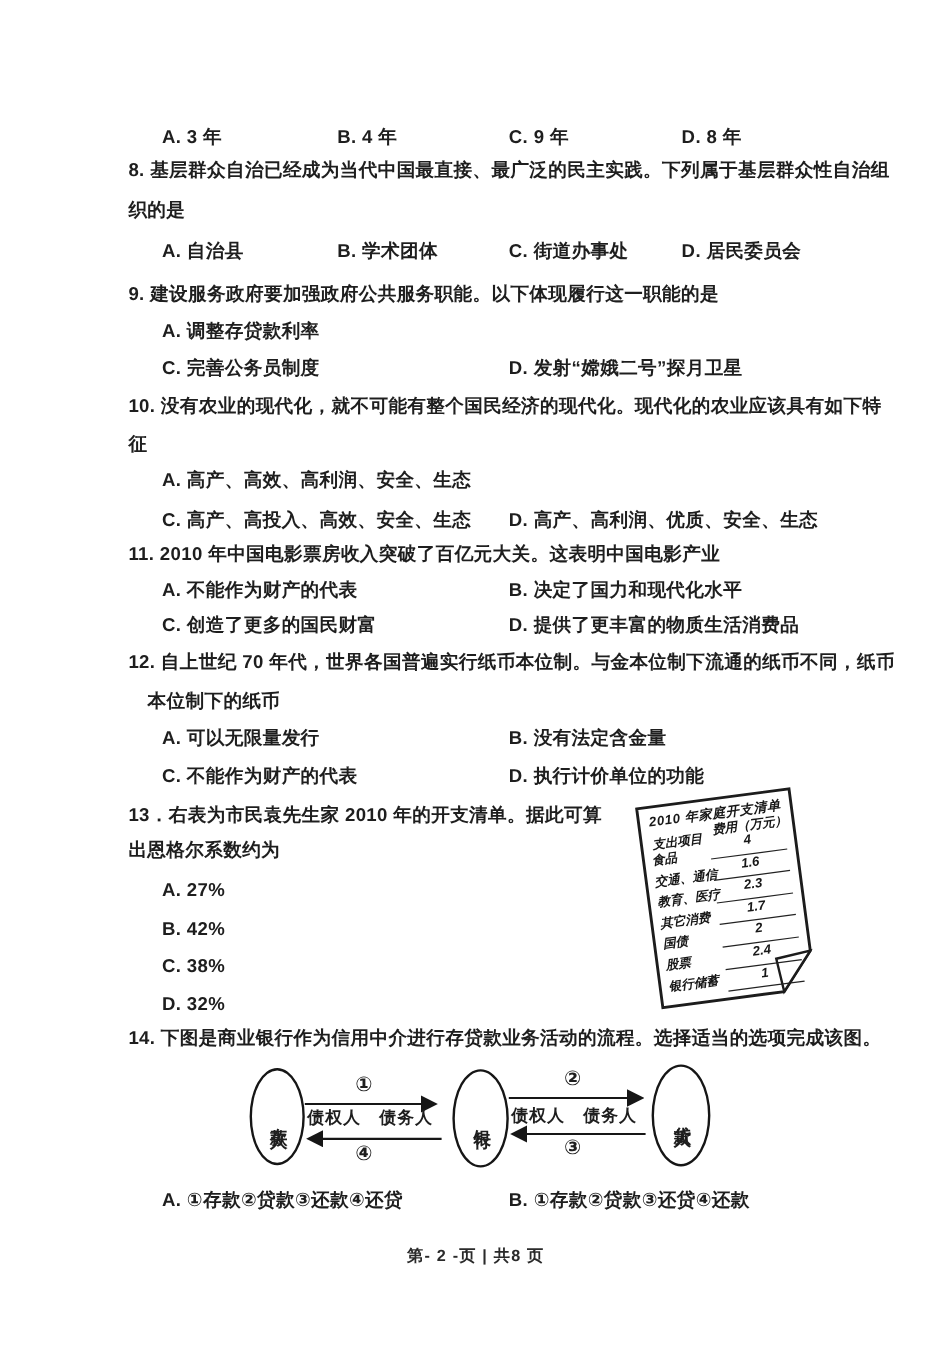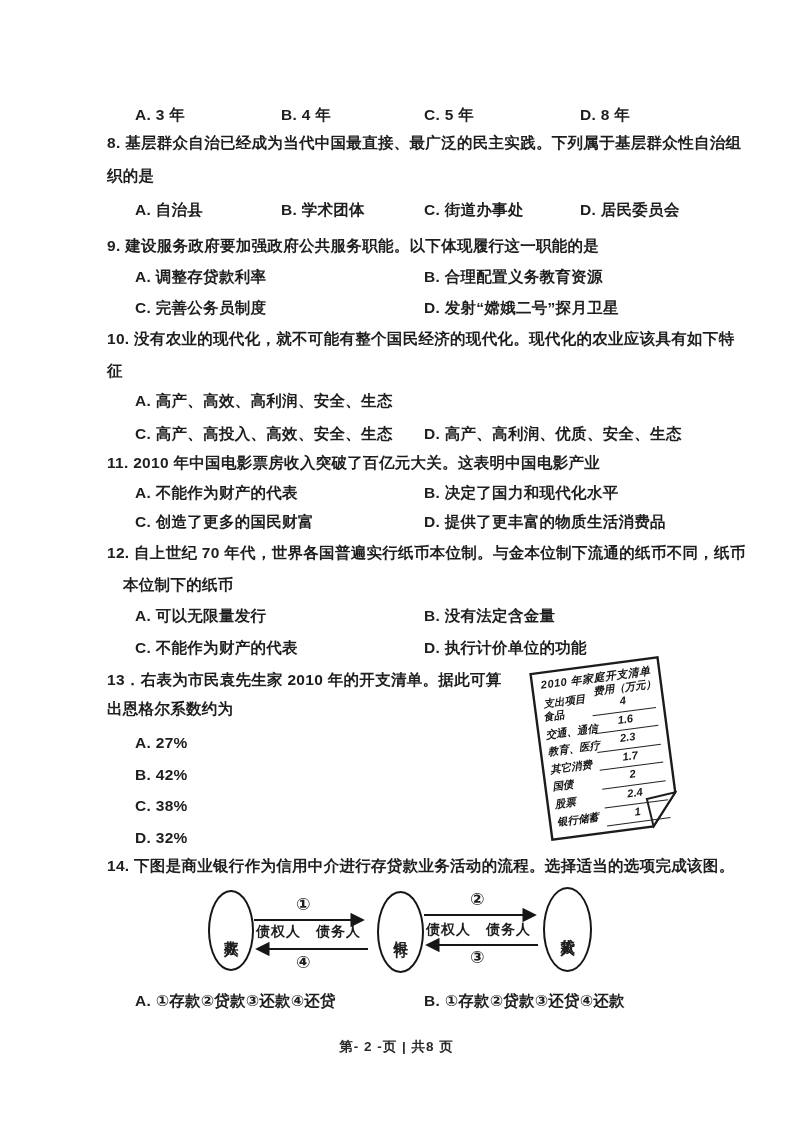--- a/index.html
+++ b/index.html
@@ -4,21 +4,21 @@
 <style>
   html,body{margin:0;padding:0;}
   body{
     width:793px;height:1122px;background:#ffffff;position:relative;
     font-family:"Liberation Sans","DejaVu Sans",sans-serif;
     color:#1e1e1e;overflow:hidden;
   }
   .page{position:absolute;inset:0;}
   .t{position:absolute;font-size:15.5px;font-weight:600;white-space:nowrap;letter-spacing:0.3px;line-height:20px;}
   .ql{left:107px;}
-  .c1{left:135px;} .c2{left:281px;} .c3{left:424px;} .c4{left:580px;}
+  .c1{left:135px;} .c2{left:281px;} .c3{left:424px;} .c4{left:568px;}
   .footer{position:absolute;left:0;width:793px;text-align:center;font-size:13.5px;font-weight:600;color:#2a2a2a;letter-spacing:1px;}
 
   
   .receipt{
     position:absolute;left:539px;top:663px;width:132px;height:172px;
     transform:rotate(-7.5deg);transform-origin:50% 50%;
     font-style:italic;font-weight:700;color:#171717;
   }
   .receipt svg{position:absolute;left:0;top:0;}
   .r-title{position:absolute;left:0;top:7px;width:132px;text-align:center;font-size:11px;letter-spacing:0.5px;}
@@ -43,33 +43,32 @@
   .circ{position:absolute;font-size:17px;font-weight:600;}
   .cd{position:absolute;font-size:14px;font-weight:700;white-space:nowrap;letter-spacing:1px;}
 </style>
 </head>
 <body>
 
 <div class="page">
 
   <span class="t c1" style="top:105px">A. 3 年</span>
   <span class="t c2" style="top:105px">B. 4 年</span>
-  <span class="t c3" style="top:105px">C. 5 年</span>
+  <span class="t c3" style="top:105px">C. 9 年</span>
   <span class="t c4" style="top:105px">D. 8 年</span>
 
   <span class="t ql" style="top:133px">8. 基层群众自治已经成为当代中国最直接、最广泛的民主实践。下列属于基层群众性自治组</span>
   <span class="t ql" style="top:166px">织的是</span>
   <span class="t c1" style="top:200px">A. 自治县</span>
   <span class="t c2" style="top:200px">B. 学术团体</span>
   <span class="t c3" style="top:200px">C. 街道办事处</span>
   <span class="t c4" style="top:200px">D. 居民委员会</span>
 
   <span class="t ql" style="top:236px">9. 建设服务政府要加强政府公共服务职能。以下体现履行这一职能的是</span>
   <span class="t c1" style="top:267px">A. 调整存贷款利率</span>
-  <span class="t c3" style="top:267px">B. 合理配置义务教育资源</span>
   <span class="t c1" style="top:298px">C. 完善公务员制度</span>
   <span class="t c3" style="top:298px">D. 发射“嫦娥二号”探月卫星</span>
 
   <span class="t ql" style="top:329px">10. 没有农业的现代化，就不可能有整个国民经济的现代化。现代化的农业应该具有如下特</span>
   <span class="t ql" style="top:361px">征</span>
   <span class="t c1" style="top:391px">A. 高产、高效、高利润、安全、生态</span>
   <span class="t c3" style="top:424px">D. 高产、高利润、优质、安全、生态</span>
   <span class="t c1" style="top:424px">C. 高产、高投入、高效、安全、生态</span>
 
   <span class="t ql" style="top:453px">11. 2010 年中国电影票房收入突破了百亿元大关。这表明中国电影产业</span>

